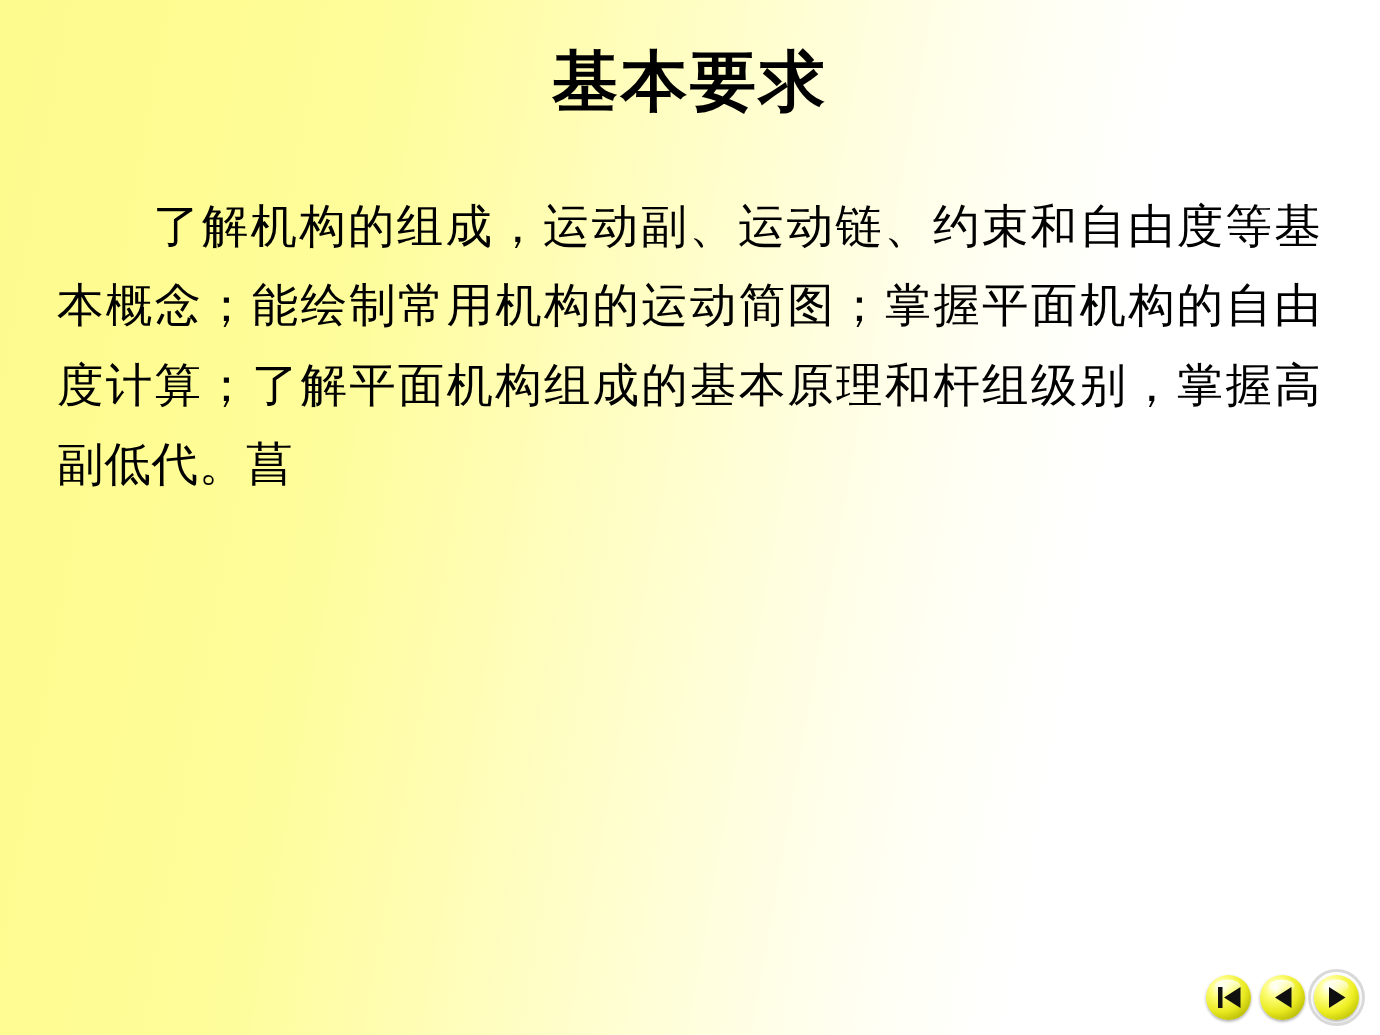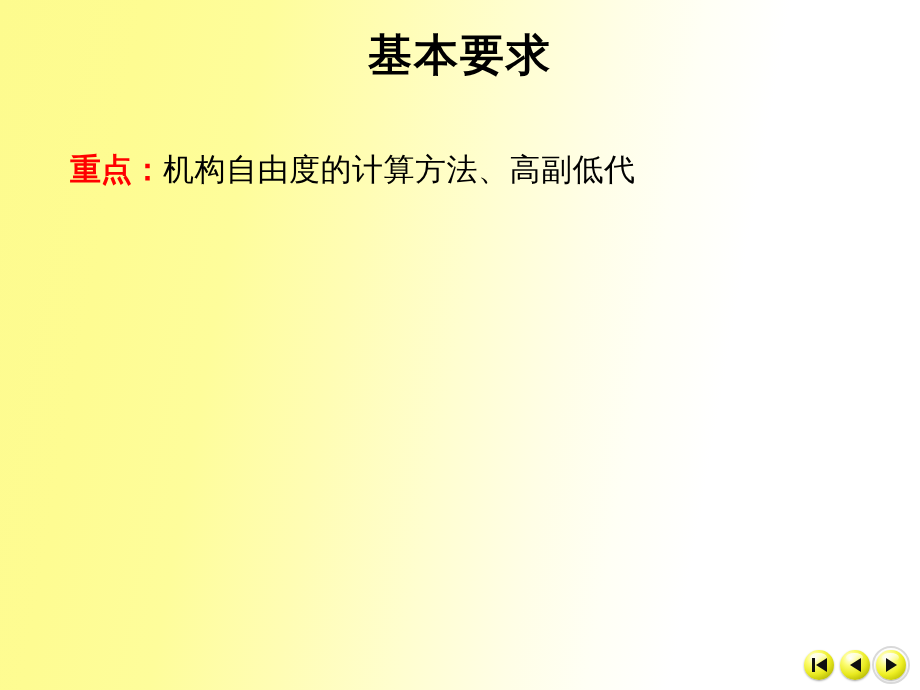--- a/index.html
+++ b/index.html
@@ -153,24 +153,22 @@
 </style>
 </head>
 <body>
 
 <div class="slide">
 
   <div class="slide-title">基本要求</div>
 
   <div class="body-block">
 
+    <p class="para para-intro">了解机构的组成，运动副、运动链、约束和自由度等基本概念；能绘制常用机构的运动简图；掌握平面机构的自由度计算；了解平面机构组成的基本原理和杆组级别，掌握高副低代。菖</p>
 
-    <div class="kv-line">
-      <span class="label label-key">重点：</span><span>机构自由度的计算方法、高副低代</span>
-    </div>
 
 
   </div>
 
   <div class="navbar">
 
     <div class="nav-btn">
       <span class="glyph">
         <span class="bar"></span>
           <span class="tri-left"></span>

